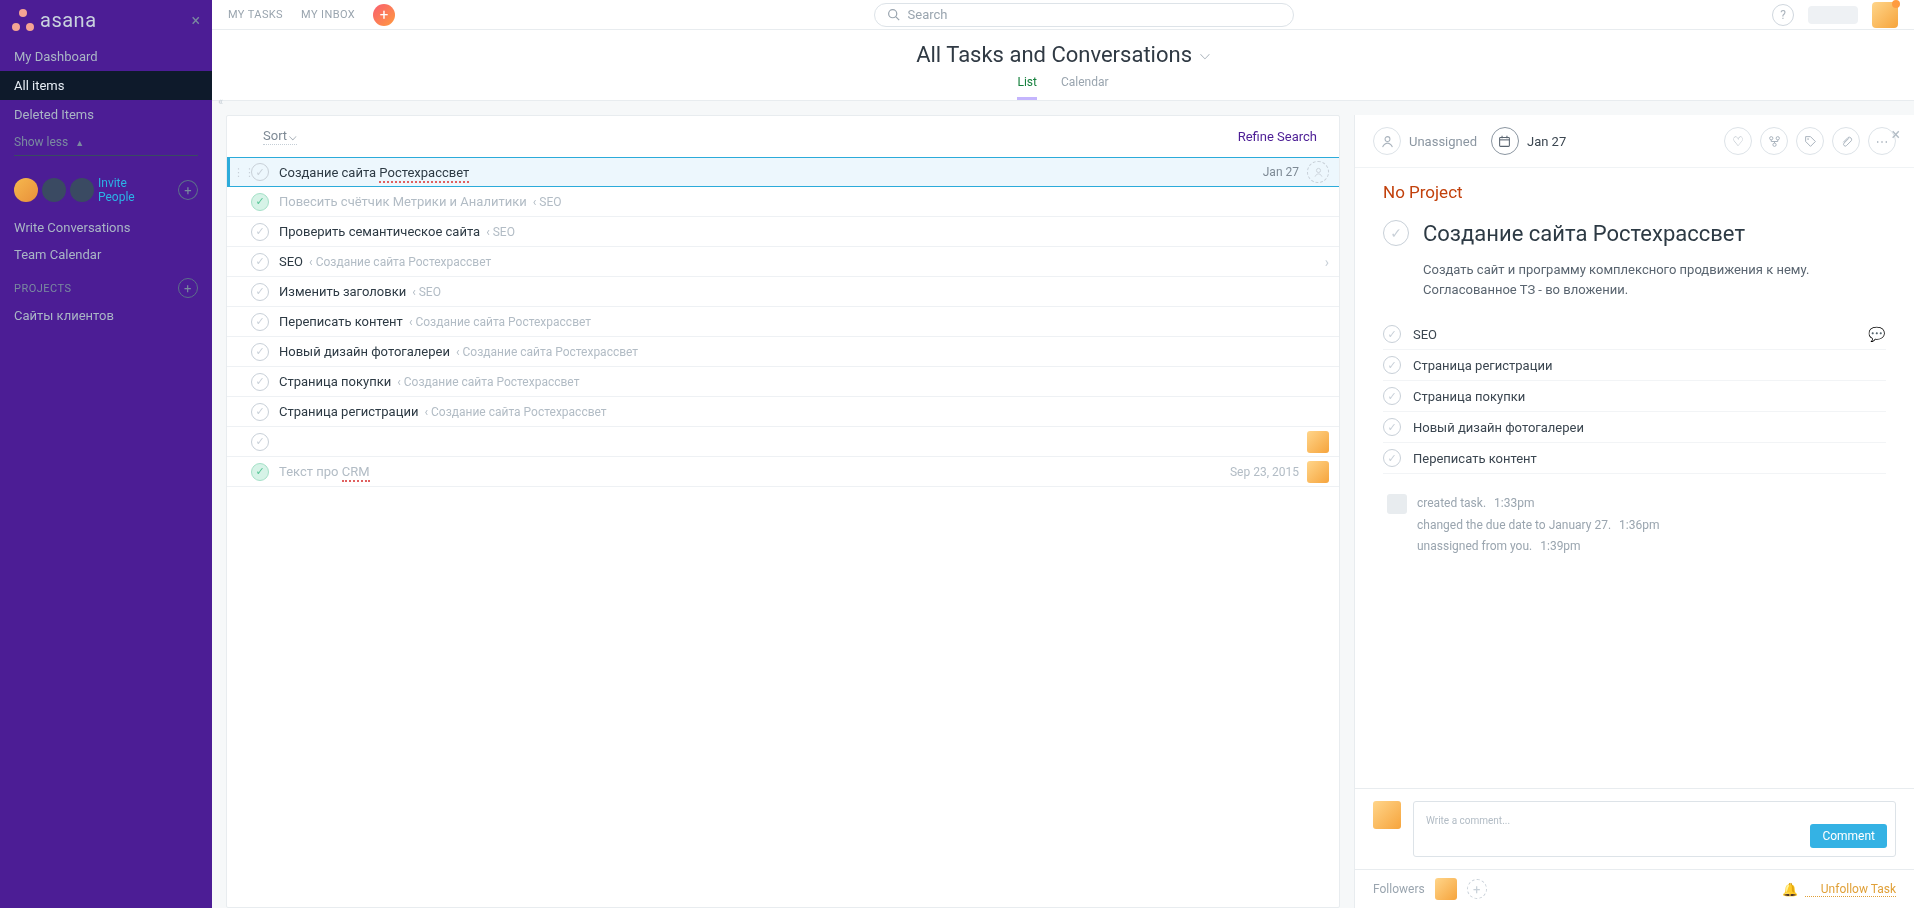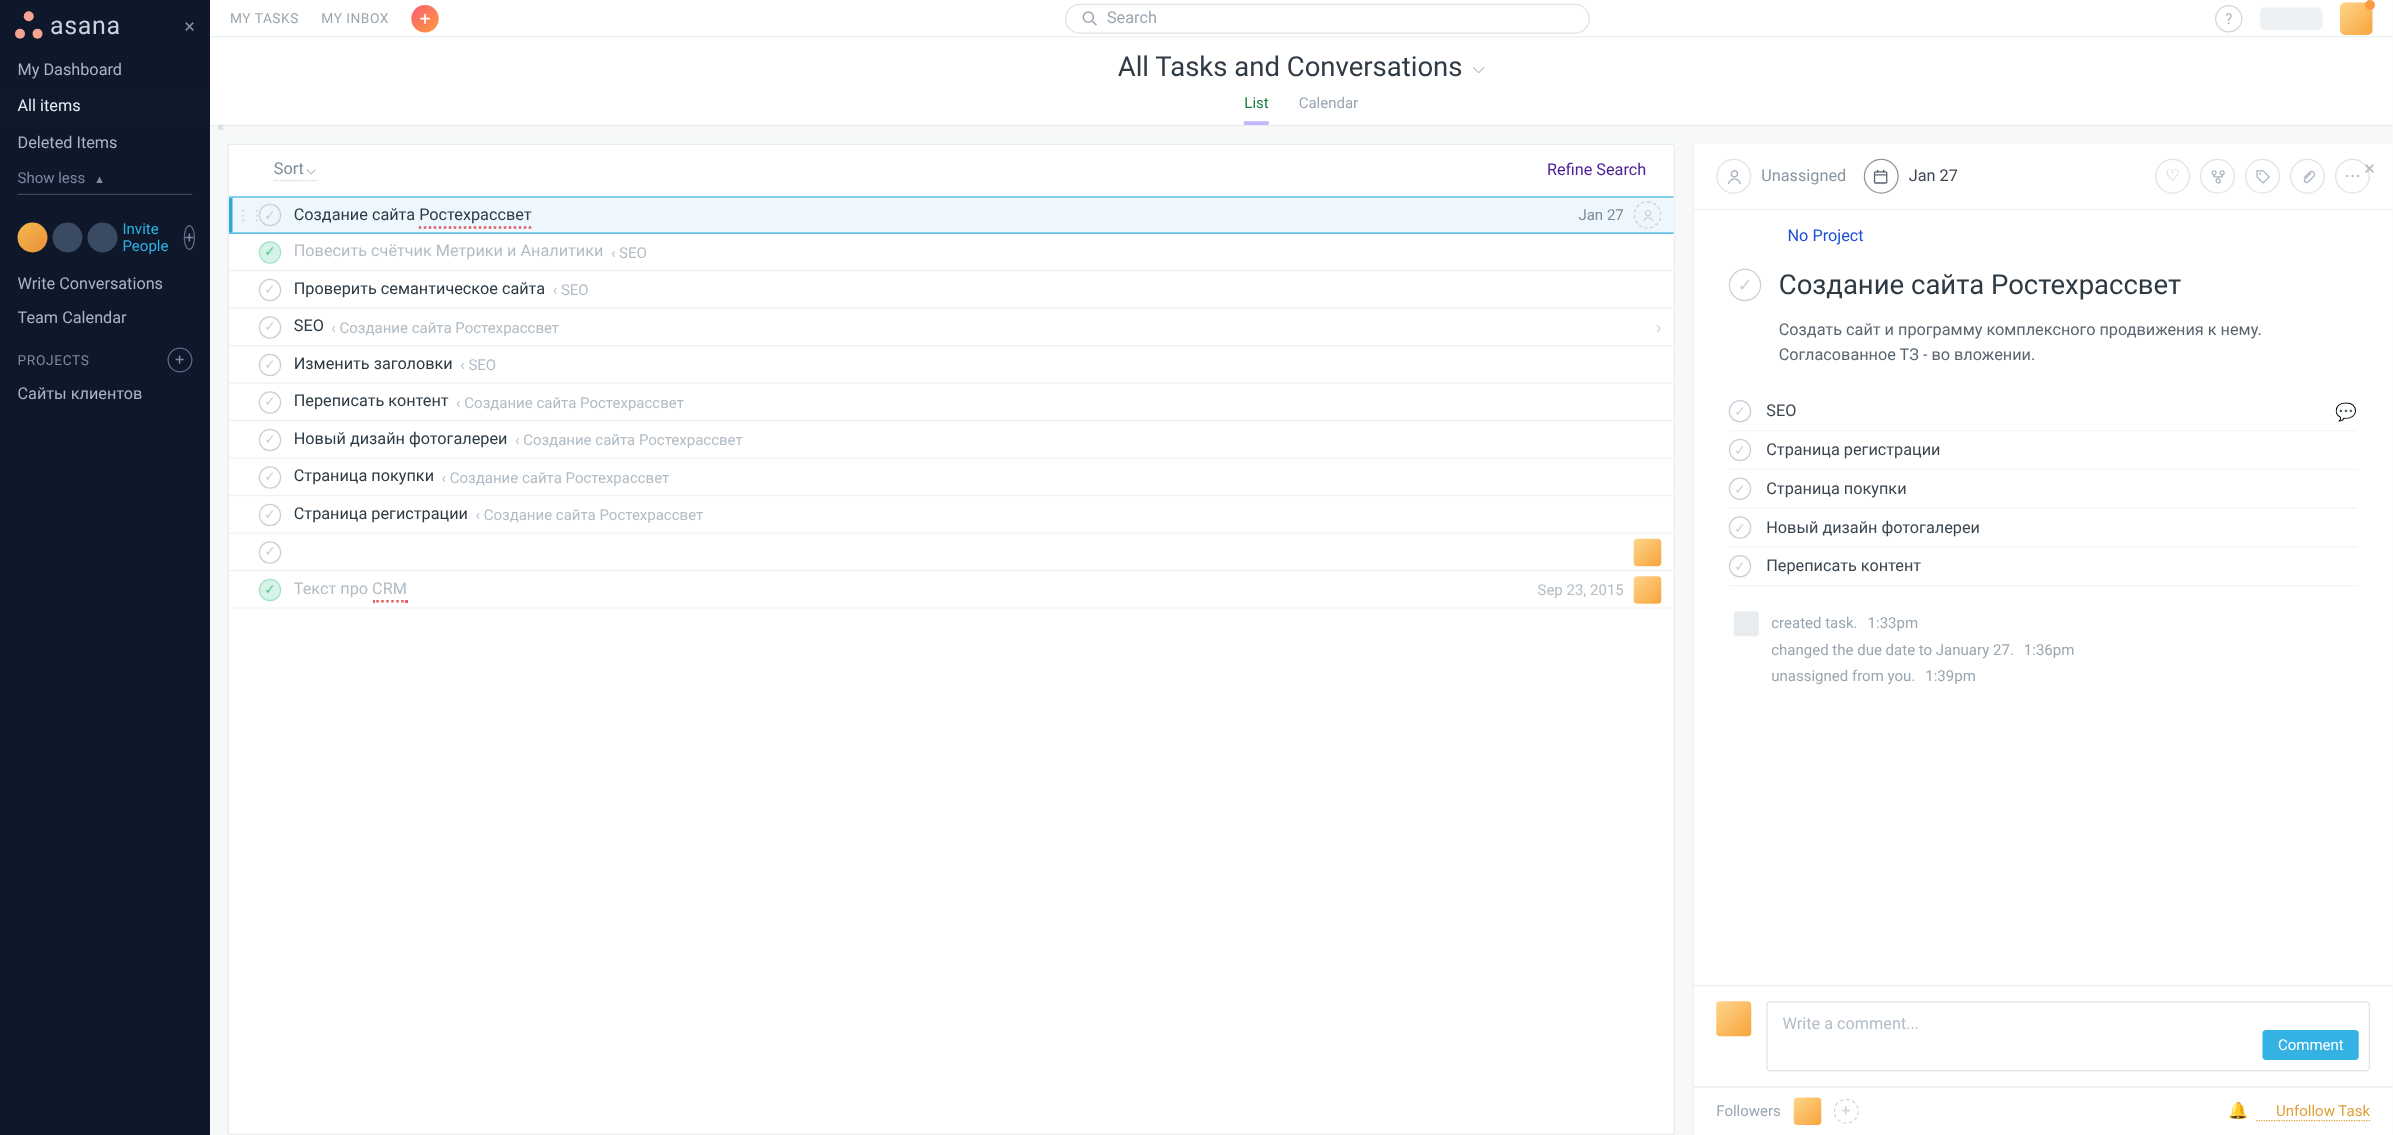--- a/index.html
+++ b/index.html
@@ -1,20 +1,20 @@
 <!DOCTYPE html>
 <html><head>
 <meta charset="utf-8">
 <style>
 * { margin:0; padding:0; box-sizing:border-box; font-family:-apple-system,BlinkMacSystemFont,"Segoe UI",Roboto,Helvetica,Arial,sans-serif; }
 body { background:#f6f8f9; color:#333; font-size:13px; overflow:hidden; }
 .app { display:flex; height:908px; width:1914px; }
 
 
-.sidebar { width:168px; background:#0f172a; color:#a9b5c5; display:flex; flex-direction:column; flex-shrink:0; position:relative; }
+.sidebar { width:212px; background:#4c1d95; color:#a9b5c5; display:flex; flex-direction:column; flex-shrink:0; position:relative; }
 .sb-logo-row { display:flex; align-items:center; padding:8px 12px 10px; }
 .sb-logo { display:flex; align-items:center; gap:6px; color:#f5a494; }
 .sb-logo .dots { position:relative; width:22px; height:22px; }
 .sb-logo .dots span { position:absolute; width:8px; height:8px; border-radius:50%; background:#f5a494; }
 .sb-logo .dots span:nth-child(1){top:0;left:7px;}
 .sb-logo .dots span:nth-child(2){bottom:0;left:0;}
 .sb-logo .dots span:nth-child(3){bottom:0;right:0;}
 .sb-logo .word { font-size:20px; font-weight:400; color:#c9d2de; letter-spacing:.5px; }
 .sb-close { margin-left:auto; color:#7a8aa0; font-size:16px; cursor:pointer; }
 .sb-item { padding:7px 14px; font-size:13px; color:#a9b5c5; cursor:pointer; }
@@ -86,42 +86,42 @@
 .detail-panel { width:560px; background:#fff; border-left:1px solid #e8ecef; display:flex; flex-direction:column; position:relative; min-height:0; }
 .d-toolbar { display:flex; align-items:center; padding:12px 18px; gap:14px; border-bottom:1px solid #f0f3f5; }
 .d-circlebtn { width:28px; height:28px; border:1px solid #dde3e8; border-radius:50%; display:flex; align-items:center; justify-content:center; color:#a8b2bc; cursor:pointer; font-size:13px; }
 .d-assignee { display:flex; align-items:center; gap:8px; color:#8b96a1; cursor:pointer; }
 .d-date { display:flex; align-items:center; gap:8px; color:#3b4650; }
 .d-date .d-circlebtn { border-color:#8b96a1; color:#5a6570; }
 .d-icons { margin-left:auto; display:flex; gap:8px; }
 .d-close { position:absolute; top:10px; right:14px; color:#b2bcc5; font-size:16px; cursor:pointer; }
 
 .d-body { padding:14px 28px; overflow-y:auto; flex:1; }
-.d-noproject { color:#1d4ed8; font-size:13px; margin-bottom:18px; cursor:pointer;margin-left:47px; }
+.d-noproject { color:#c2410c; font-size:17px; margin-bottom:18px; cursor:pointer; }
 .d-title-row { display:flex; align-items:center; gap:14px; margin-bottom:14px; }
 .d-title-check { width:26px; height:26px; border:1.5px solid #c8d0d8; border-radius:50%; display:flex; align-items:center; justify-content:center; color:#c8d0d8; flex-shrink:0; cursor:pointer; font-size:14px; }
 .d-title { font-size:22px; color:#2d3a44; }
 .d-desc { color:#5a6570; font-size:13px; line-height:1.5; margin:0 0 20px 40px; }
 
 .subtask-row { display:flex; align-items:center; padding:6px 0; border-bottom:1px solid #f2f4f6; }
 .subtask-row .check { width:18px; height:18px; border:1.5px solid #c8d0d8; border-radius:50%; margin-right:12px; display:flex; align-items:center; justify-content:center; color:#c8d0d8; font-size:11px; cursor:pointer; }
 .subtask-row .stitle { font-size:13px; color:#3b4650; }
 .subtask-row .chat-ico { margin-left:auto; color:#c8d0d8; font-size:14px; }
 
 .activity { margin-top:20px; padding-left:4px; }
 .activity-row { display:flex; gap:10px; align-items:flex-start; margin-bottom:2px; }
 .activity-row .av { width:20px; height:20px; background:#e8ecef; border-radius:3px; flex-shrink:0; }
 .activity-row .txt { color:#9aa5af; font-size:12px; line-height:1.6; }
 .activity-row .time { margin-left:8px; }
 
 
 .comment-area { border-top:1px solid #e8ecef; padding:12px 18px; display:flex; gap:12px; }
 .comment-area .me-sq { width:28px; height:28px; background:linear-gradient(135deg,#ffd58a,#f6a43c); border-radius:3px; flex-shrink:0; }
 .comment-box { flex:1; border:1px solid #dde3e8; border-radius:3px; padding:10px 12px; position:relative; min-height:56px; }
-.comment-box .ph { color:#b2bcc5; font-size:13px; }
+.comment-box .ph { color:#b2bcc5; font-size:10px; }
 .comment-btn { position:absolute; bottom:8px; right:8px; background:#34b2e4; color:#fff; border:none; border-radius:3px; padding:5px 12px; font-size:12px; cursor:pointer; }
 
 
 .followers-bar { border-top:1px solid #e8ecef; padding:8px 18px; display:flex; align-items:center; gap:10px; }
 .followers-bar .lbl { color:#9aa5af; font-size:12px; }
 .followers-bar .fav { width:22px; height:22px; background:linear-gradient(135deg,#ffd58a,#f6a43c); border-radius:3px; }
 .followers-bar .addf { width:20px; height:20px; border:1px dashed #c8d0d8; border-radius:50%; color:#c8d0d8; display:flex; align-items:center; justify-content:center; font-size:13px; cursor:pointer; }
 .unfollow { margin-left:auto; display:flex; align-items:center; gap:6px; color:#e0a038; cursor:pointer; font-size:12px; }
 .unfollow .bell { font-size:13px; }
 .unfollow .ulabel { border-bottom:1px dotted #e0a038;padding-left:16px; }

